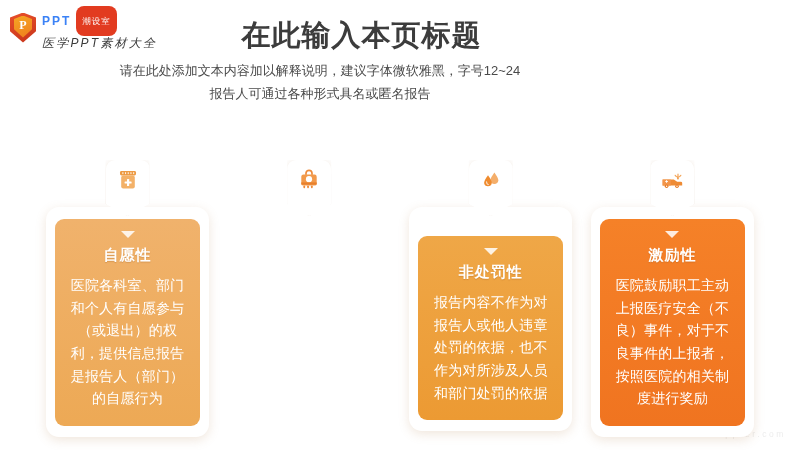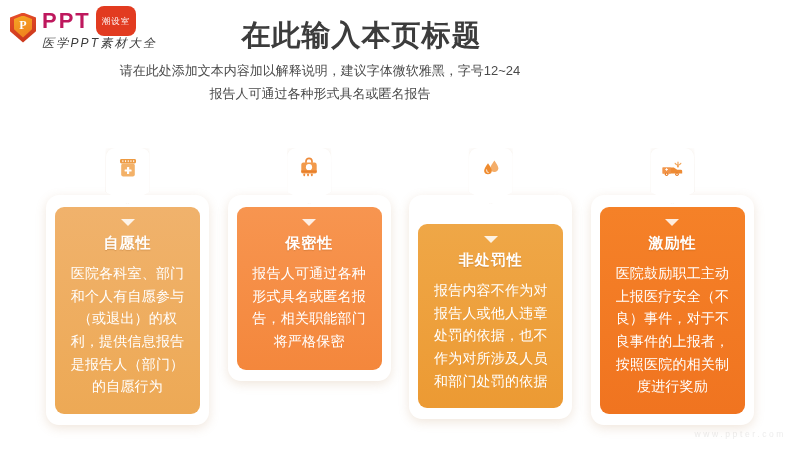--- a/index.html
+++ b/index.html
@@ -48,24 +48,24 @@
     justify-content: center;
     padding-bottom: 4px;
     color: #ffffff;
     font-size: 12px;
     font-weight: bold;
     font-family: "Liberation Serif", serif;
   }
   .brand-text-col { display: flex; flex-direction: column; gap: 1px; }
   .brand-row-top { display: flex; align-items: center; gap: 5px; }
   #brand-ppt {
-    font-size: 22px;
+    font-size: 12px;
     font-weight: bold;
     letter-spacing: 2px;
-    color: #be185d;
+    color: #3b82f6;
     font-family: "Liberation Sans", sans-serif;
     line-height: 1;
   }
   #brand-badge {
     background: #e23b20;
     color: #ffffff;
     font-size: 8.5px;
     padding: 10px 6px;
     border-radius: 8px;
     letter-spacing: 1px;
@@ -100,21 +100,21 @@
     text-align: center;
     font-size: 13px;
     color: #4a4a4a;
     line-height: 1.75;
   }
   #page-subtitle div { white-space: nowrap; }
 
   
   #cards-row {
     position: absolute;
-    top: 148px;
+    top: 160px;
     left: 46px;
     width: 708px;
     display: flex;
     justify-content: space-between;
   }
   .card-unit {
     width: 163px;
     position: relative;
     display: flex;
     flex-direction: column;
@@ -241,27 +241,20 @@
     <div class="icon-tile">
       <svg width="24" height="24" viewBox="0 0 24 24">
         <path d="M9 6.2V5.3a3 3 0 0 1 6 0v0.9" fill="none" stroke="#EE8B3A" stroke-width="1.7" stroke-linecap="round"></path>
         <rect x="4.3" y="6.6" width="15.4" height="11" rx="2.2" fill="#F29A4B"></rect>
         <circle cx="12" cy="11.2" r="3.1" fill="#ffffff"></circle>
         <rect x="4.3" y="14.4" width="15.4" height="2.2" fill="#E8802C"></rect>
         <rect x="6.4" y="17.6" width="1.7" height="2.6" rx="0.7" fill="#EE8B3A"></rect>
         <rect x="10.2" y="17.6" width="1.7" height="2.6" rx="0.7" fill="#EE8B3A"></rect>
         <rect x="14" y="17.6" width="1.7" height="2.6" rx="0.7" fill="#EE8B3A"></rect>
       </svg>
-    </div>
-    <div class="card-frame">
-      <div class="card-body" style="background:linear-gradient(180deg,#F79550 0%,#F4873C 100%);">
-        <div class="card-arrow"></div>
-        <div class="card-title">保密性</div>
-        <div class="card-text">报告人可通过各种形式具名或匿名报告，相关职能部门将严格保密</div>
-      </div>
     </div>
   </div>
 
   <div class="card-unit">
     <div class="icon-tile">
       <svg width="24" height="24" viewBox="0 0 24 24">
         <path d="M15.4 4.4c2.4 3.4 4 5.9 4 8.1a4.1 4.1 0 0 1-8.1 0c0-2.2 1.7-4.7 4.1-8.1z" fill="#F4AE6A"></path>
         <path d="M9 7.2c2.3 3.3 3.8 5.7 3.8 7.8a3.9 3.9 0 0 1-7.7 0c0-2.1 1.6-4.5 3.9-7.8z" fill="#EF8B2E"></path>
         <path d="M7.6 13.9c0 1.4 0.6 2.3 1.6 2.7" fill="none" stroke="#ffffff" stroke-width="1.1" stroke-linecap="round" opacity="0.8"></path>
       </svg>

